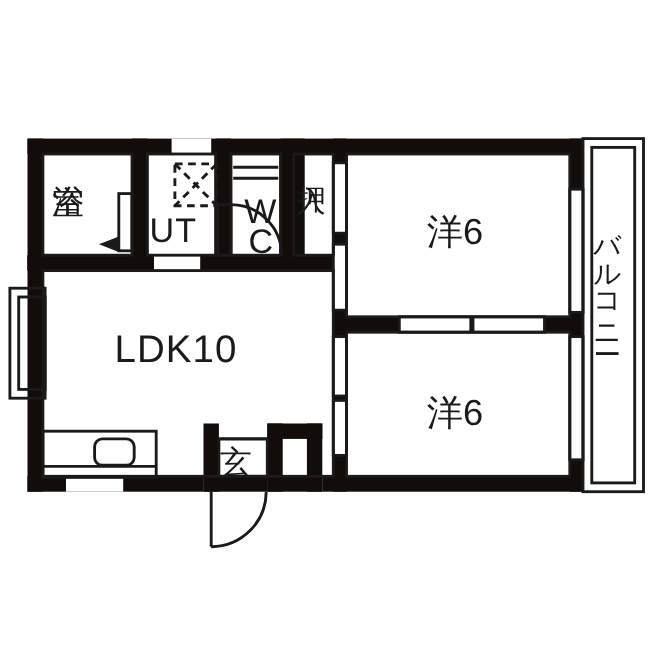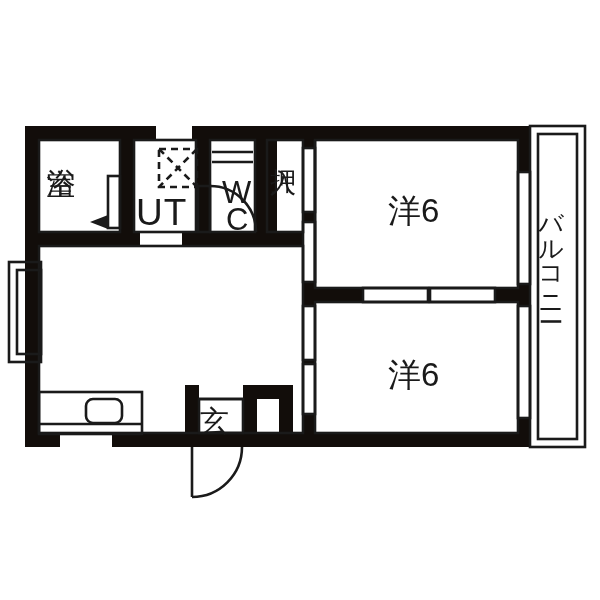--- a/index.html
+++ b/index.html
@@ -34,21 +34,21 @@
     line-height: 1;
     user-select: none;
   }
   .lbl-v {
     writing-mode: vertical-rl;
     text-orientation: upright;
     white-space: nowrap;
     line-height: 1.02;
   }
   .t-yoku   { left: 46px;  top: 145px; font-size: 29px; letter-spacing: 0px; }
-  .t-ut     { left: 136px; top: 194px; font-size: 37px; letter-spacing: 1px; }
+  .t-ut     { left: 136px; top: 194px; font-size: 31px; letter-spacing: 1px; }
   .t-wc     { left: 222px; top: 180px; font-size: 0px; }
   .t-wc .w  { display: block; font-size: 31px; line-height: 0.86; }
   .t-wc .c  { display: block; font-size: 31px; line-height: 0.86; margin-left: 4px; }
   .t-oshi   { left: 270px; top: 148px; font-size: 26px; }
   .t-you1   { left: 388px; top: 194px; font-size: 33px; letter-spacing: 0px; }
   .t-you2   { left: 388px; top: 358px; font-size: 33px; letter-spacing: 0px; }
   .t-ldk    { left: 104px; top: 300px; font-size: 35px; letter-spacing: 1px; }
   .t-gen    { left: 200px; top: 407px; font-size: 29px; }
   .t-balcony{ left: 538px; top: 195px; font-size: 25px; }
 </style>
@@ -204,16 +204,17 @@
 
   <div class="lbl lbl-v t-yoku">浴室</div>
   <div class="lbl t-ut">UT</div>
   <div class="lbl t-wc">
       <span class="w">W</span>
       <span class="c">C</span>
     </div>
   <div class="lbl lbl-v t-oshi">押入</div>
   <div class="lbl t-you1">洋6</div>
   <div class="lbl t-you2">洋6</div>
+  <div class="lbl t-ldk">LDK10</div>
   <div class="lbl t-gen">玄</div>
   <div class="lbl lbl-v t-balcony">バルコニー</div>
 
 </div>
 
 </body></html>

